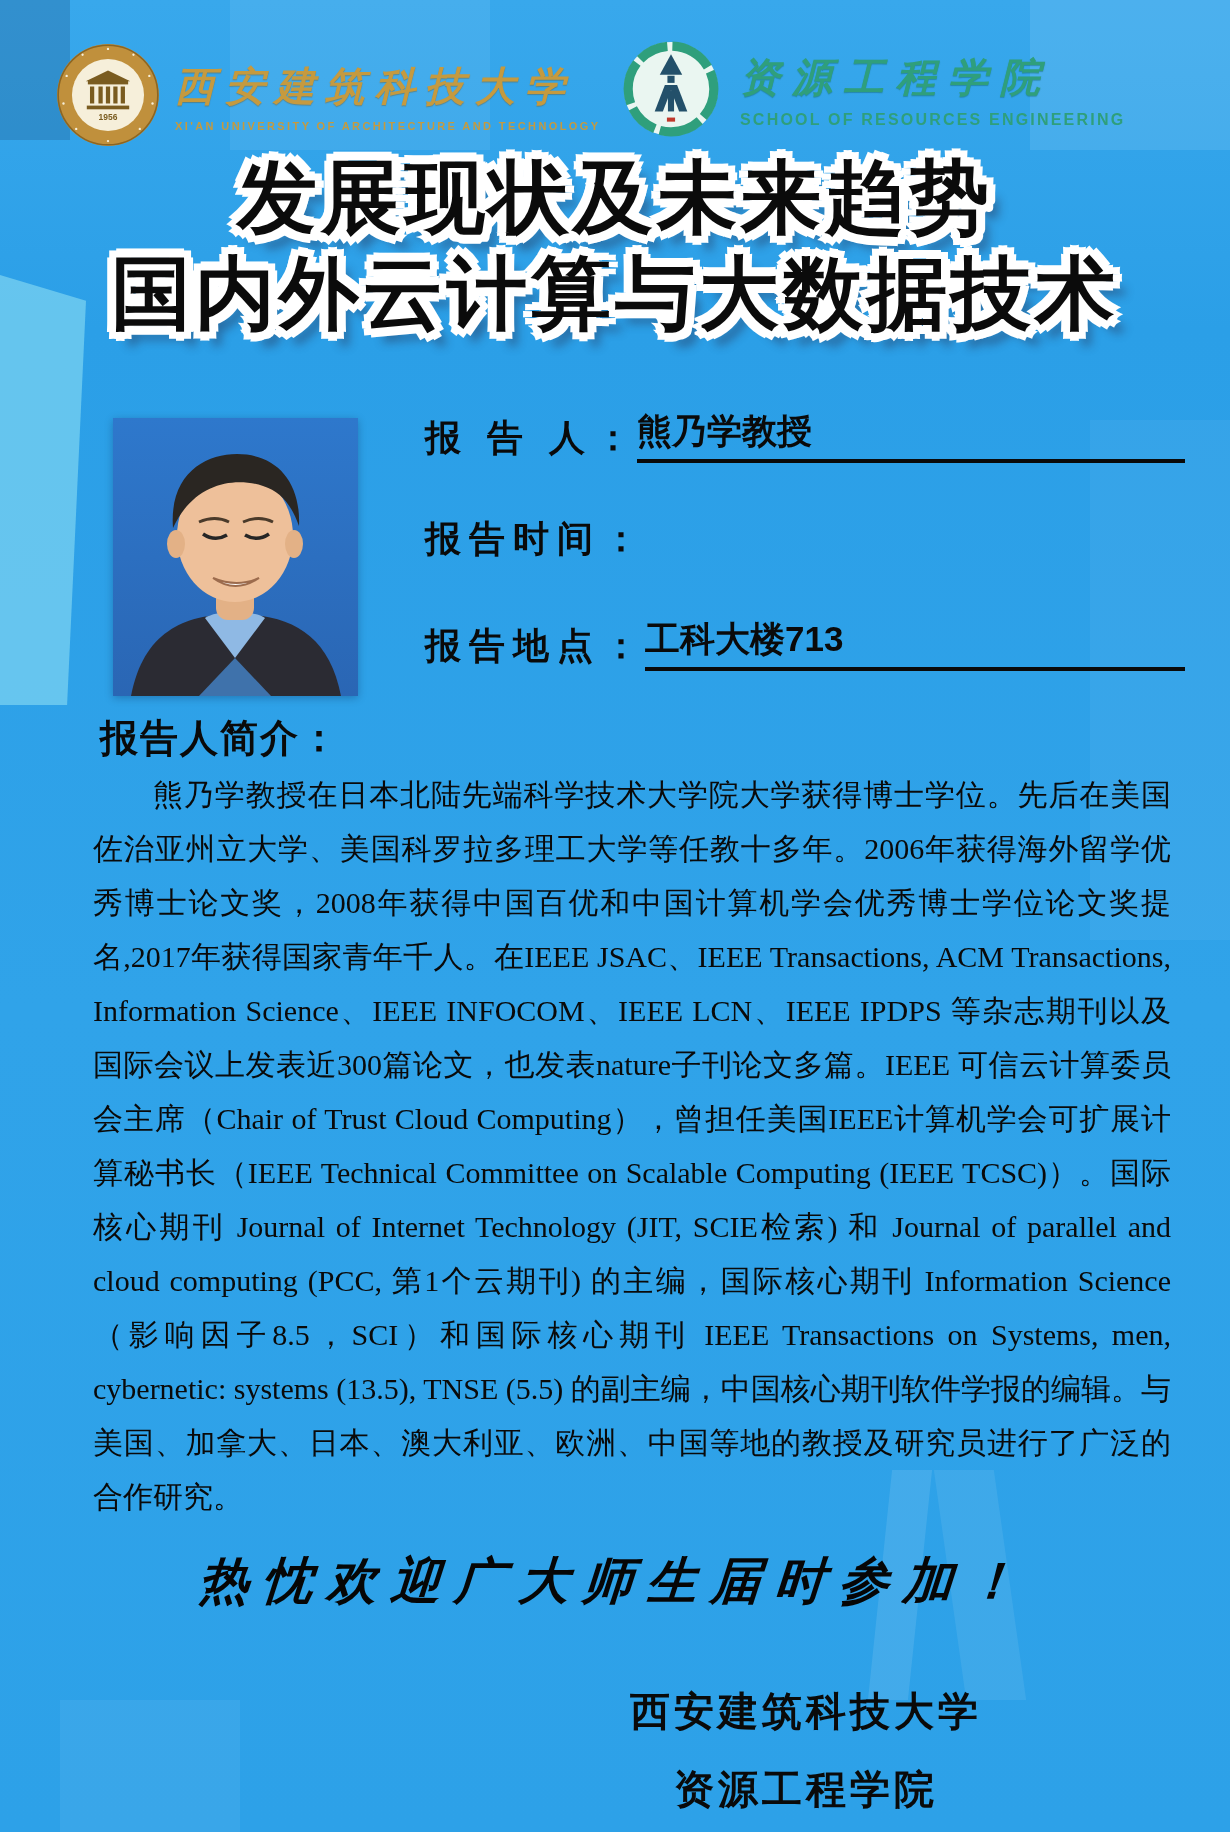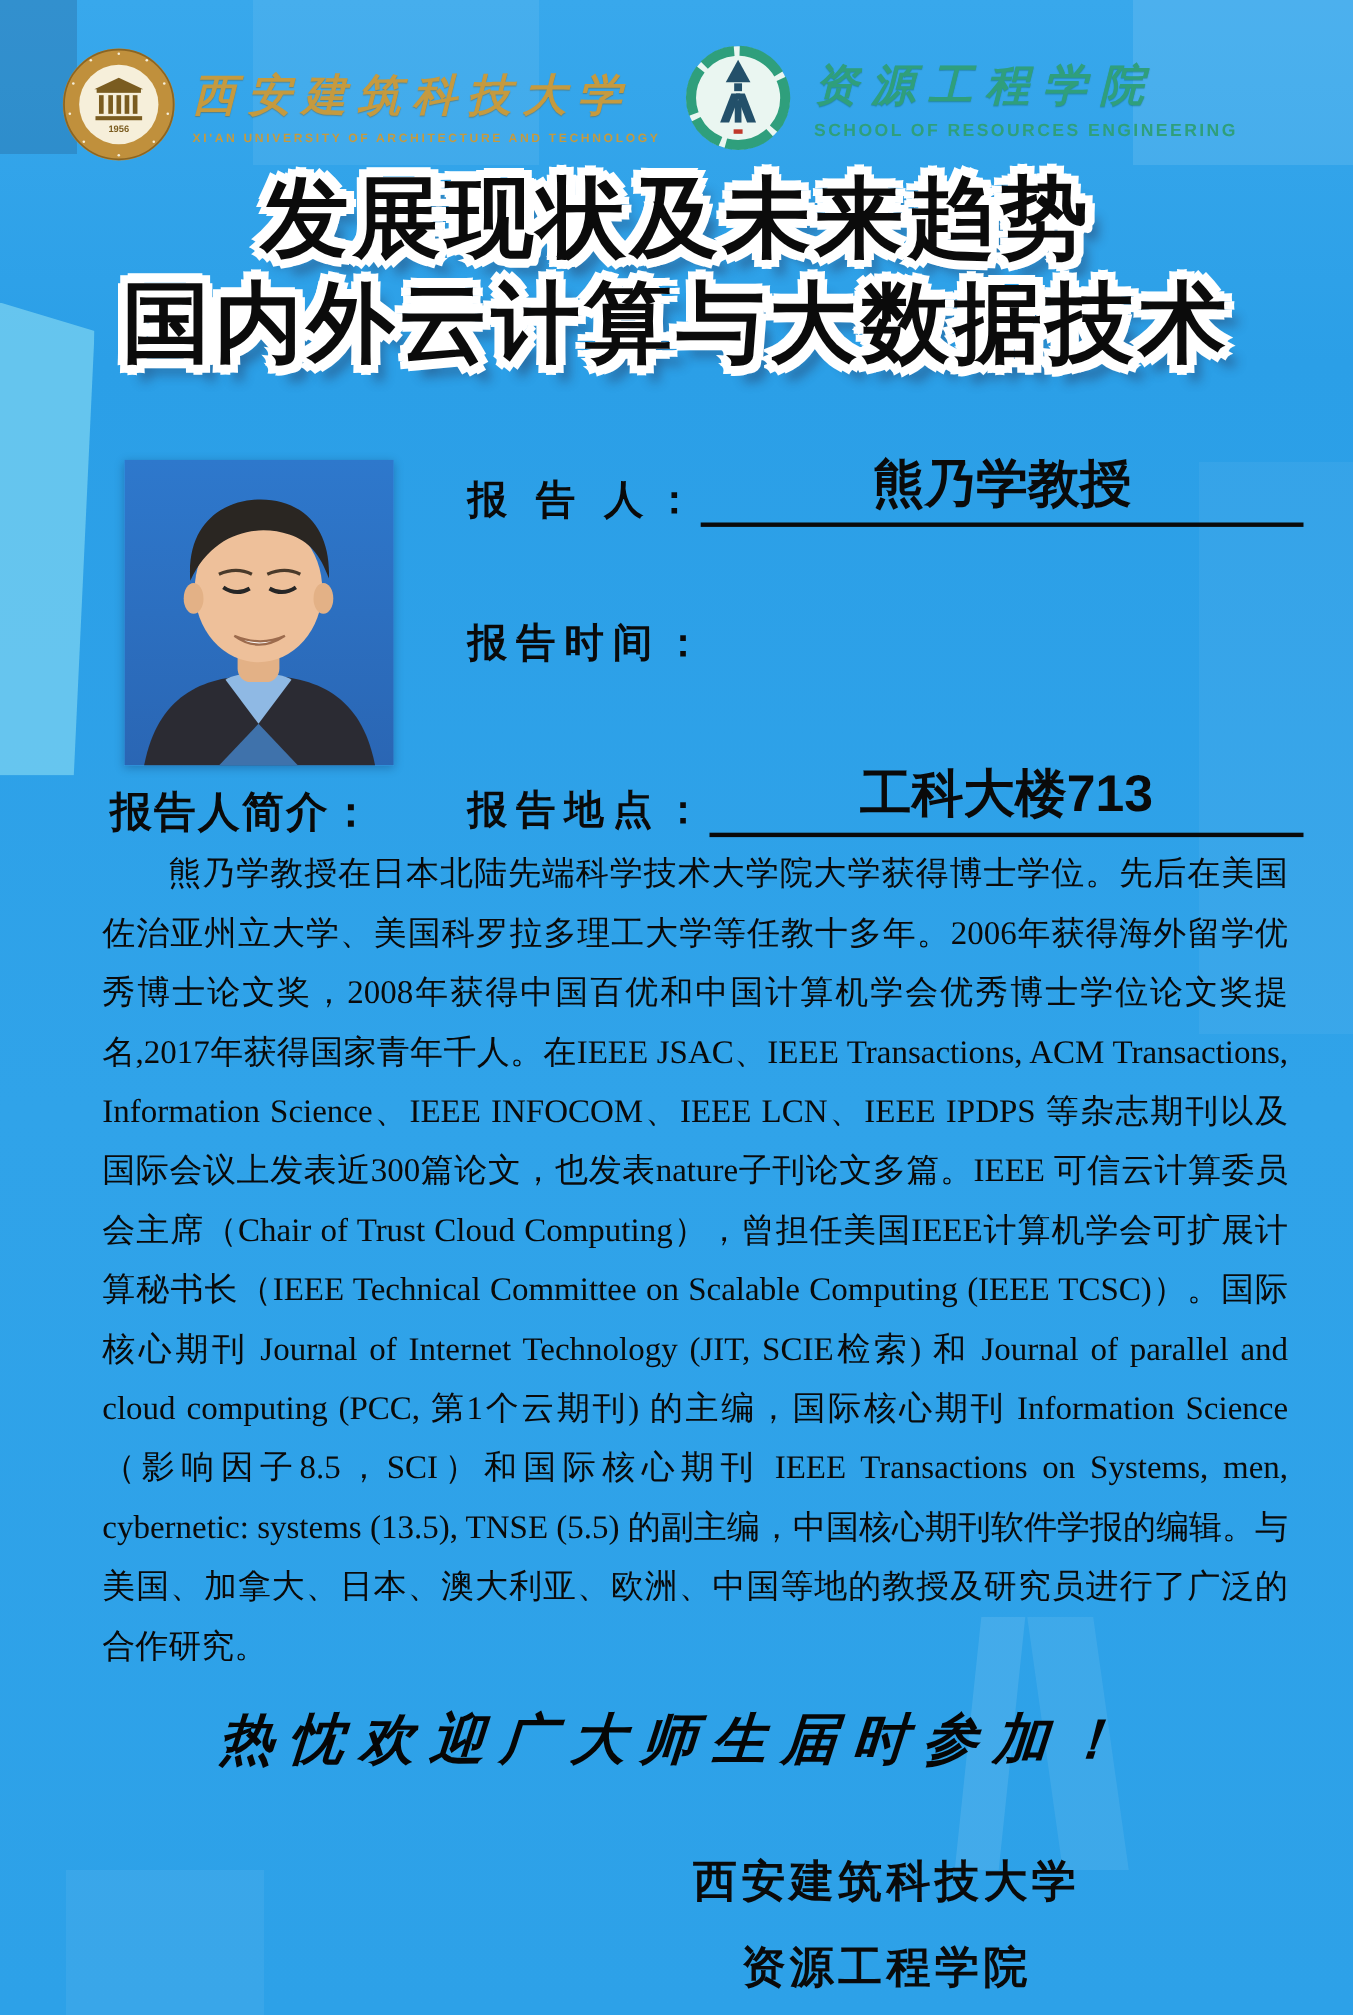--- a/index.html
+++ b/index.html
@@ -37,24 +37,24 @@
     text-shadow:-7px -7px 0 #fff,7px -7px 0 #fff,-7px 7px 0 #fff,7px 7px 0 #fff,
       -9px 0 0 #fff,9px 0 0 #fff,0 -9px 0 #fff,0 9px 0 #fff,
       12px 14px 10px rgba(35,40,70,.45);
   }
 
   
   .photo{position:absolute;left:113px;top:418px;width:245px;height:278px;box-shadow:0 2px 8px rgba(0,0,40,.25);}
 
   
   .info{position:absolute;left:425px;top:408px;width:760px;}
-  .info-row{display:flex;align-items:flex-end;margin-bottom:81px;}
+  .info-row{display:flex;align-items:flex-end;margin-bottom:52px;}
   .info-label{font-weight:900;font-size:36px;color:#0a0a0a;letter-spacing:8px;white-space:nowrap;}
   .info-colon{font-weight:900;font-size:36px;margin-left:2px;}
-  .info-line{flex:1;border-bottom:4px solid #0a0a0a;text-align:center;font-weight:900;font-size:47px;padding-bottom:4px;margin-left:6px;white-space:nowrap;}
+  .info-line{flex:1;border-bottom:4px solid #0a0a0a;text-align:left;font-weight:900;font-size:35px;padding-bottom:4px;margin-left:6px;white-space:nowrap;}
 
   
   .bio-heading{position:absolute;left:100px;top:713px;font-weight:900;font-size:38px;letter-spacing:2px;}
   .bio-text{
     position:absolute;left:93px;top:768px;width:1078px;
     font-family:"Liberation Serif",serif;font-size:30px;line-height:54px;
     text-align:justify;text-indent:2em;color:#0a0a0a;
   }
 
   

